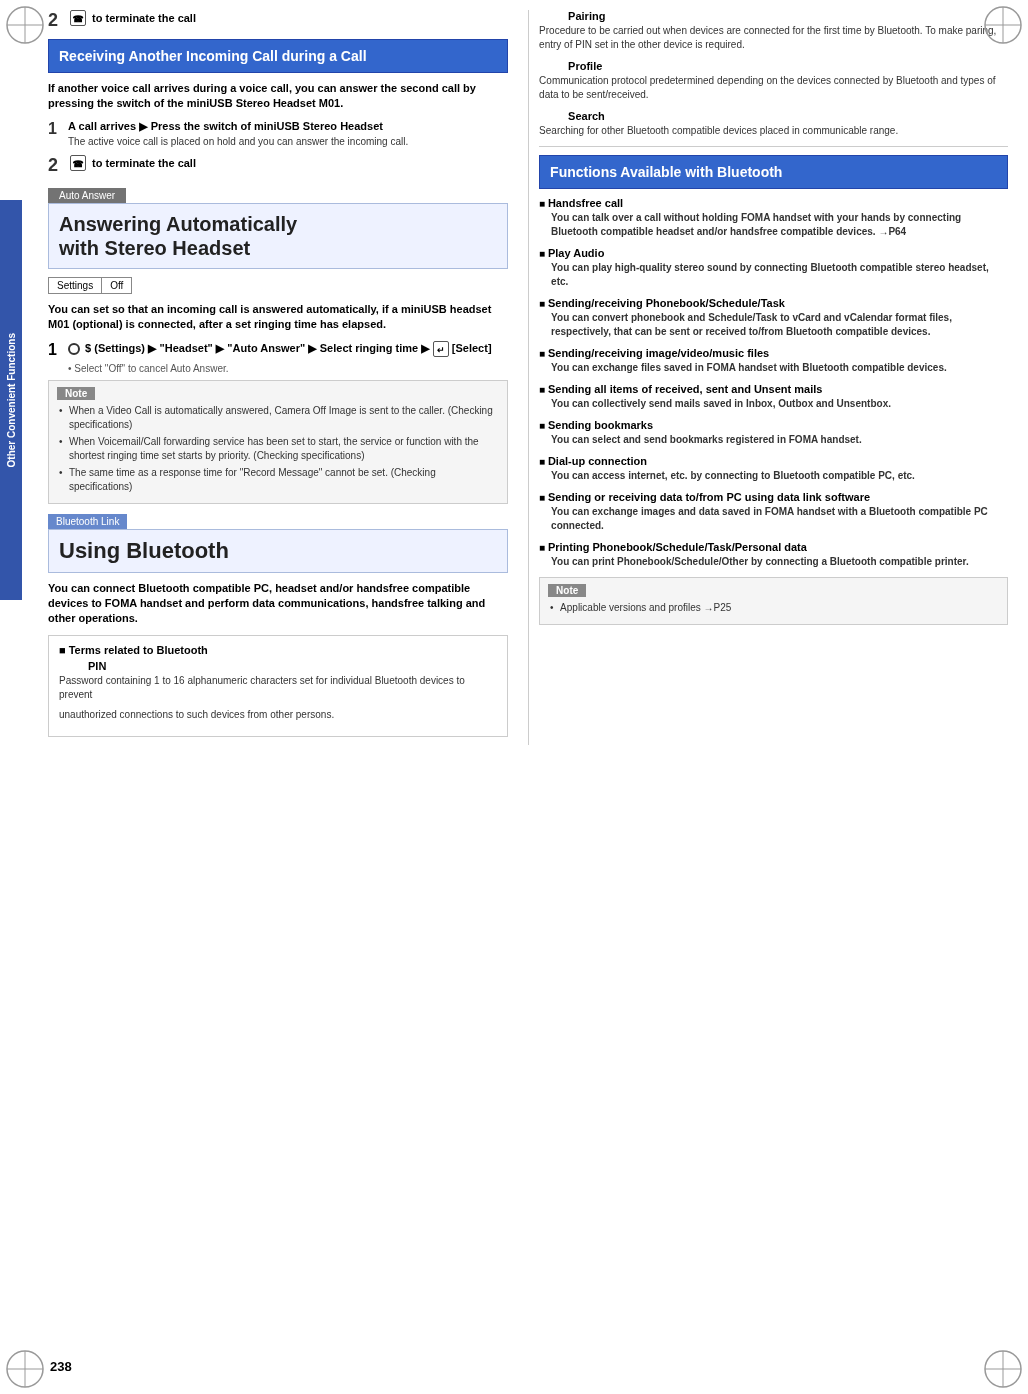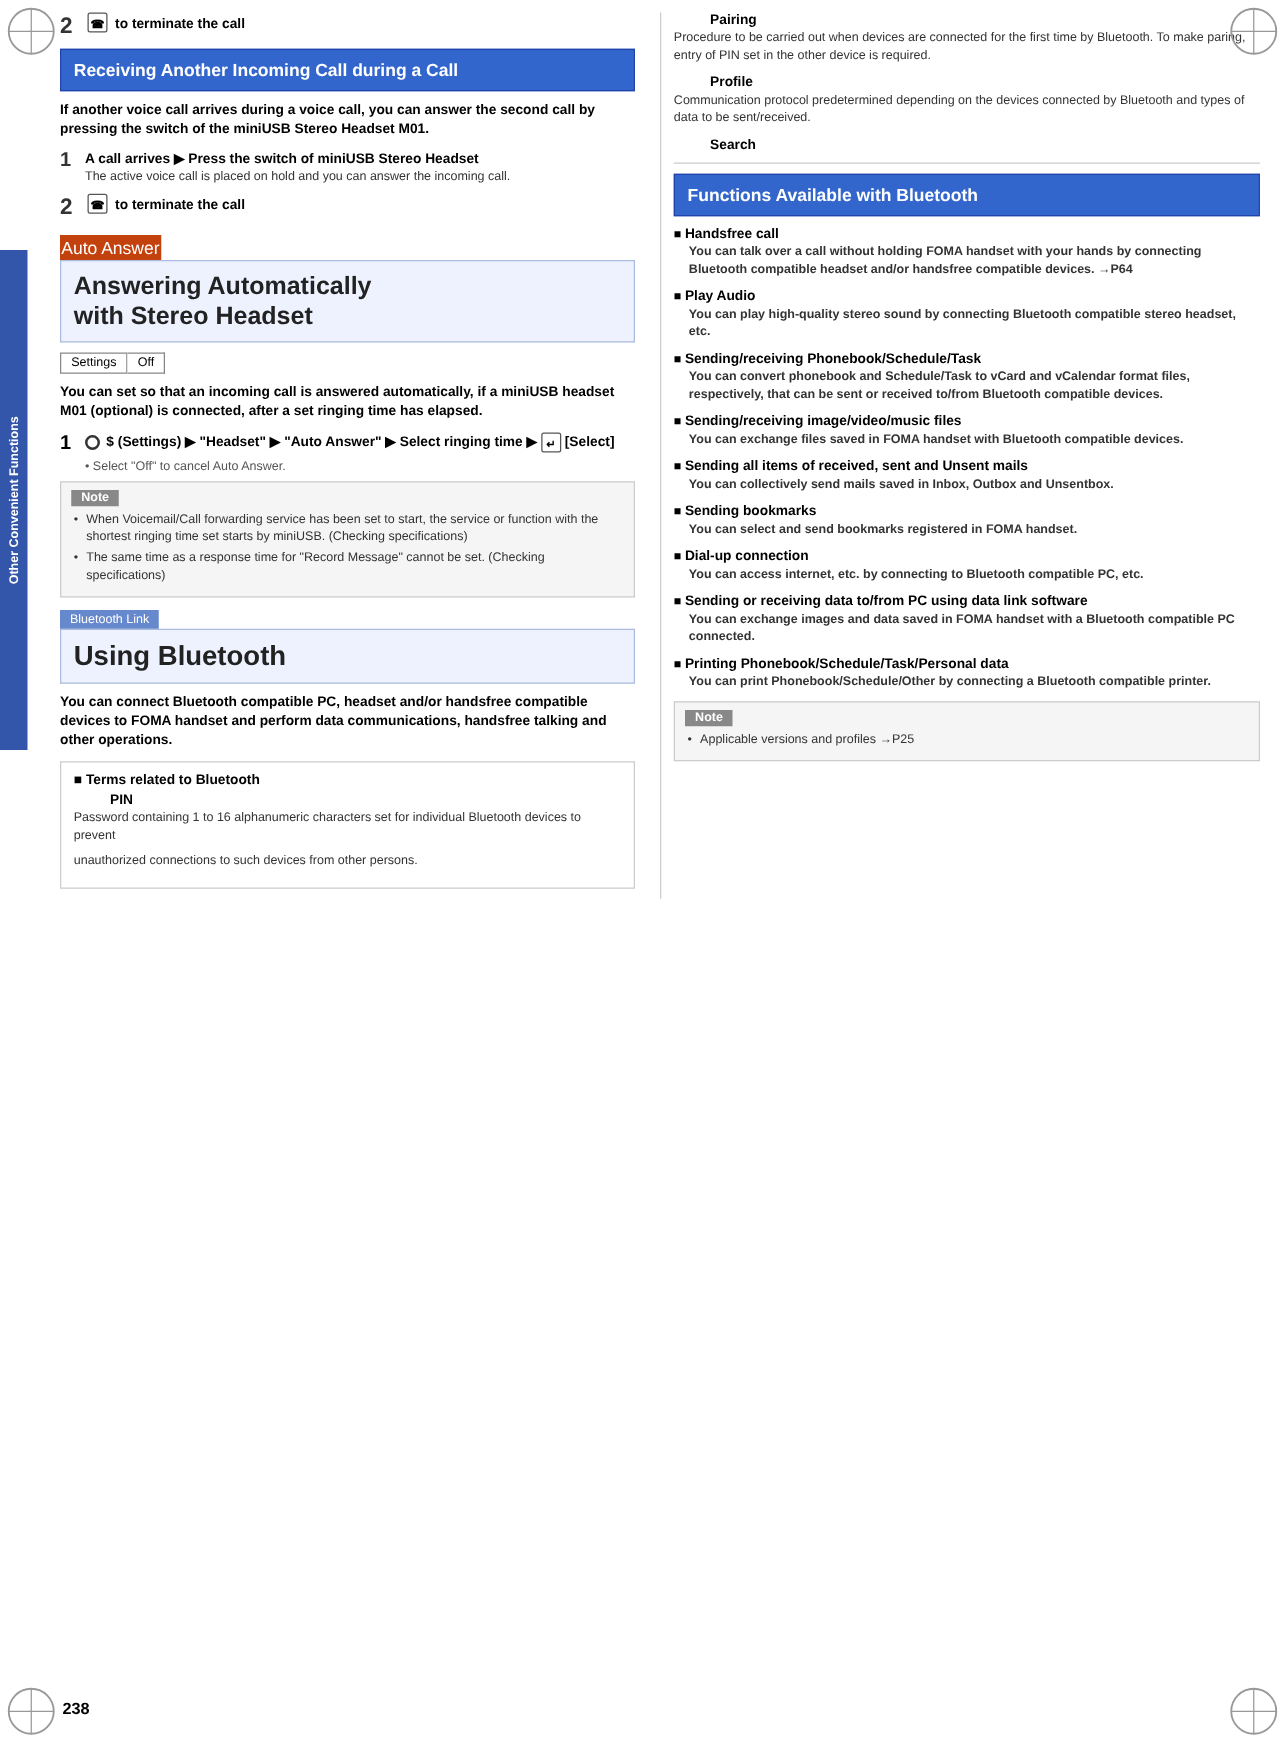--- a/index.html
+++ b/index.html
@@ -392,21 +392,21 @@
     <div class="step" style="margin-bottom:12px;">
       <span class="step-num">2</span>
       <span style="font-size:11px;font-weight:bold;">
         <span style="display:inline-block;width:16px;height:16px;border:1px solid #555;border-radius:2px;text-align:center;line-height:16px;font-size:9px;margin-right:3px;">☎</span>
         <span>to terminate the call</span>
       </span>
     </div>
 
     <div>
       <div>
-        <span style="background:#c2410c;color:white;font-size:14px;padding:2px 1px;display:inline-block;">Auto Answer</span>
+        <span style="background:#737373;color:white;font-size:10px;padding:2px 11px;display:inline-block;">Auto Answer</span>
       </div>
       <div class="auto-answer-box">
         <div class="auto-answer-title">
           <span>Answering Automatically</span><br>
           <span>with Stereo Headset</span>
         </div>
       </div>
 
       <div class="default-row">
         <span class="default-badge">Settings</span>
@@ -425,21 +425,22 @@
           <span> (Settings) ▶ "Headset" ▶ "Auto Answer" ▶ Select ringing time ▶ </span>
           <span style="display:inline-block;width:16px;height:16px;border:1px solid #555;border-radius:2px;text-align:center;line-height:16px;font-size:9px;vertical-align:middle;">↵</span>
           <span> [Select]</span>
         </span>
       </div>
 
       <div class="select-note" style="font-size:10px;color:#555;margin-left:20px;margin-bottom:6px;">Select "Off" to cancel Auto Answer.</div>
 
       <div class="note-box">
         <span class="note-label">Note</span>
-        <div class="note-item">When Voicemail/Call forwarding service has been set to start, the service or function with the shortest ringing time set starts by miniUSB. (Checking specifications)</div>
+        <div class="note-item">When a Video Call is automatically answered, Camera Off Image is sent to the caller. (Checking specifications)</div>
+        <div class="note-item">When Voicemail/Call forwarding service has been set to start, the service or function with the shortest ringing time set starts by priority. (Checking specifications)</div>
         <div class="note-item">The same time as a response time for "Record Message" cannot be set. (Checking specifications)</div>
       </div>
     </div>
 
     <div style="margin-top:10px;">
       <div>
         <span style="background:#6688cc;color:white;font-size:10px;padding:2px 8px;display:inline-block;">Bluetooth Link</span>
       </div>
       <div class="bluetooth-box">
         <div class="bluetooth-title">Using Bluetooth</div>
@@ -465,20 +466,21 @@
       <div class="function-item">
         <div class="term-name bold-term">Pairing</div>
         <div class="term-body">Procedure to be carried out when devices are connected for the first time by Bluetooth. To make paring, entry of PIN set in the other device is required.</div>
       </div>
       <div class="function-item">
         <div class="term-name bold-term">Profile</div>
         <div class="term-body">Communication protocol predetermined depending on the devices connected by Bluetooth and types of data to be sent/received.</div>
       </div>
       <div class="function-item">
         <div class="term-name bold-term">Search</div>
+        <div class="term-body">Searching for other Bluetooth compatible devices placed in communicable range.</div>
       </div>
     </div>
 
     <hr class="separator-line">
 
     <div class="section-box-blue">
       <span>Functions Available with Bluetooth</span>
     </div>
 
     <div>

